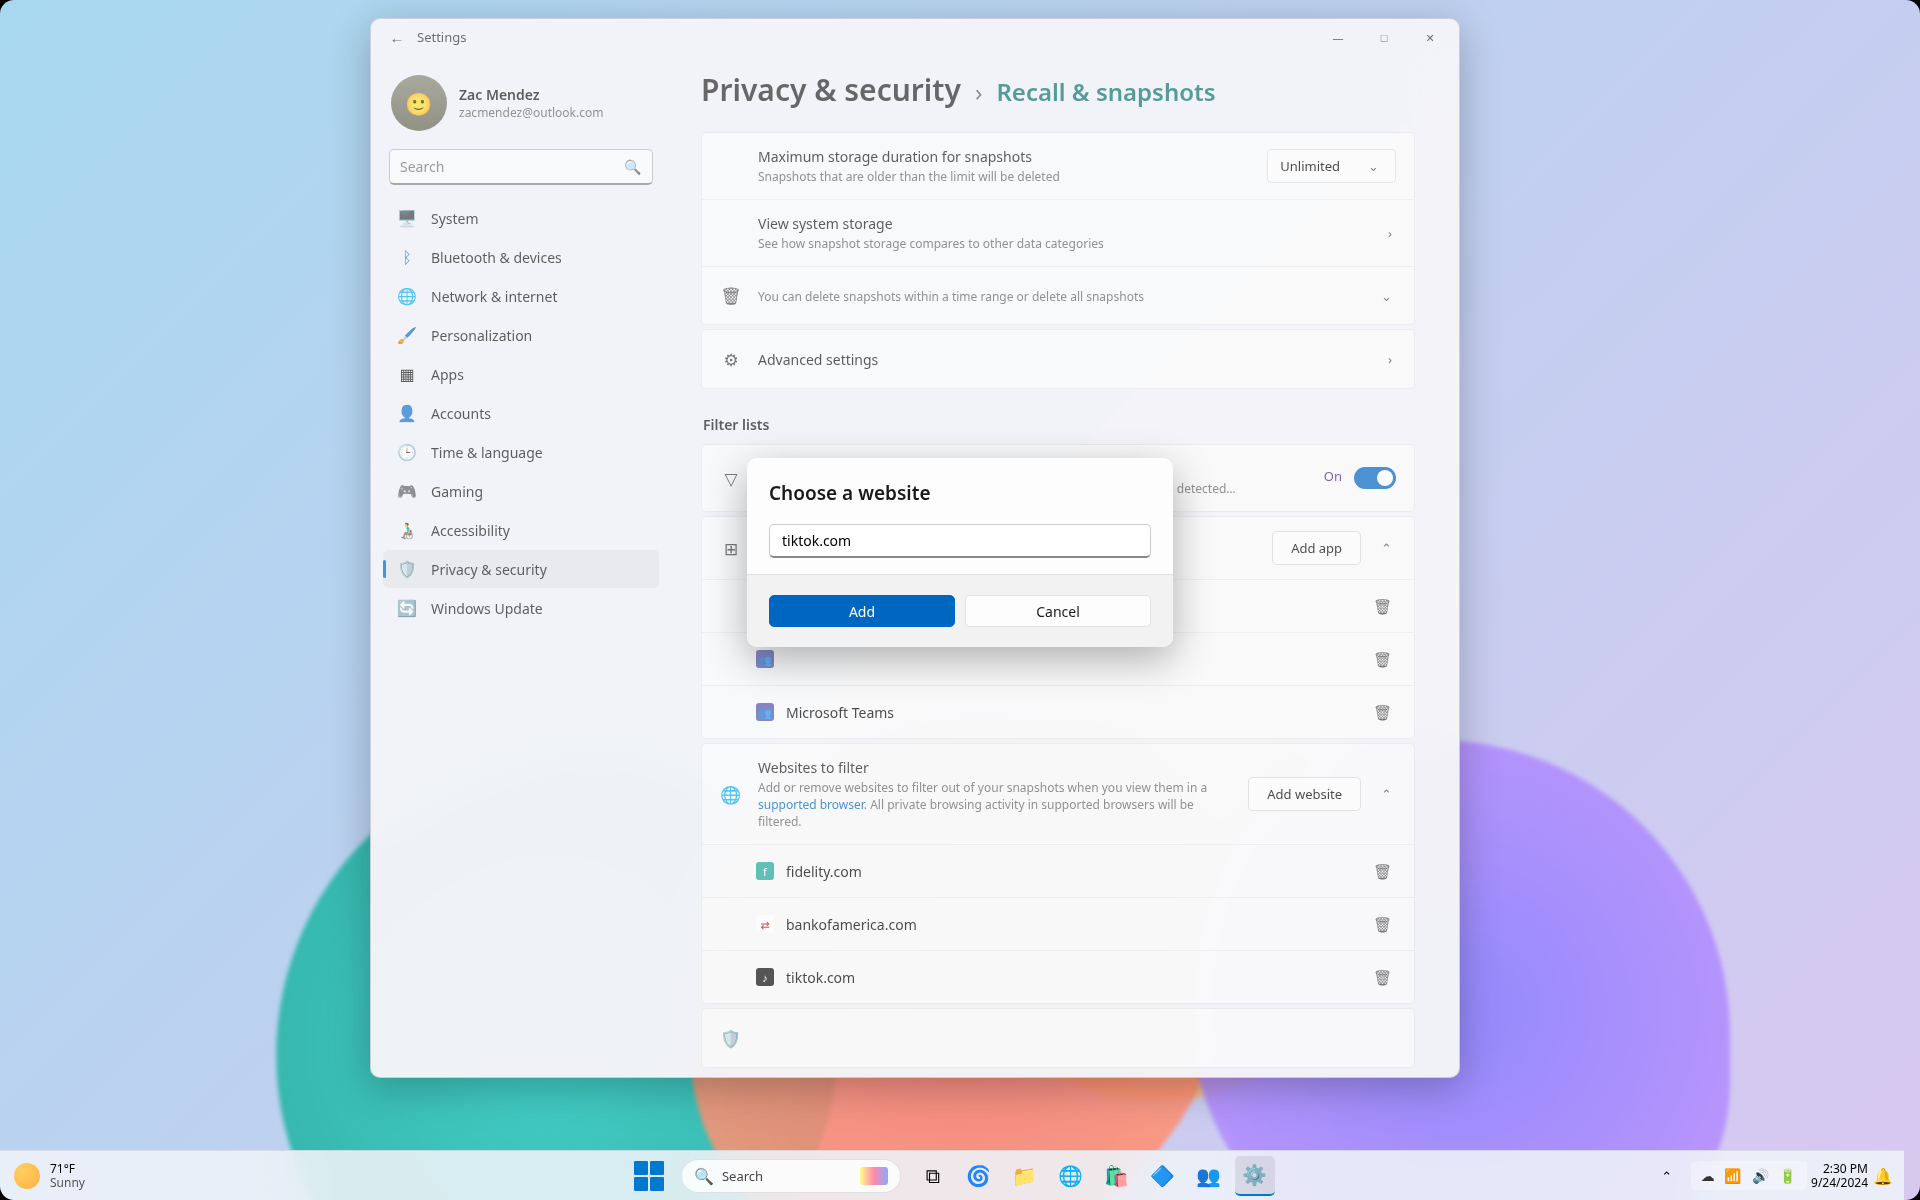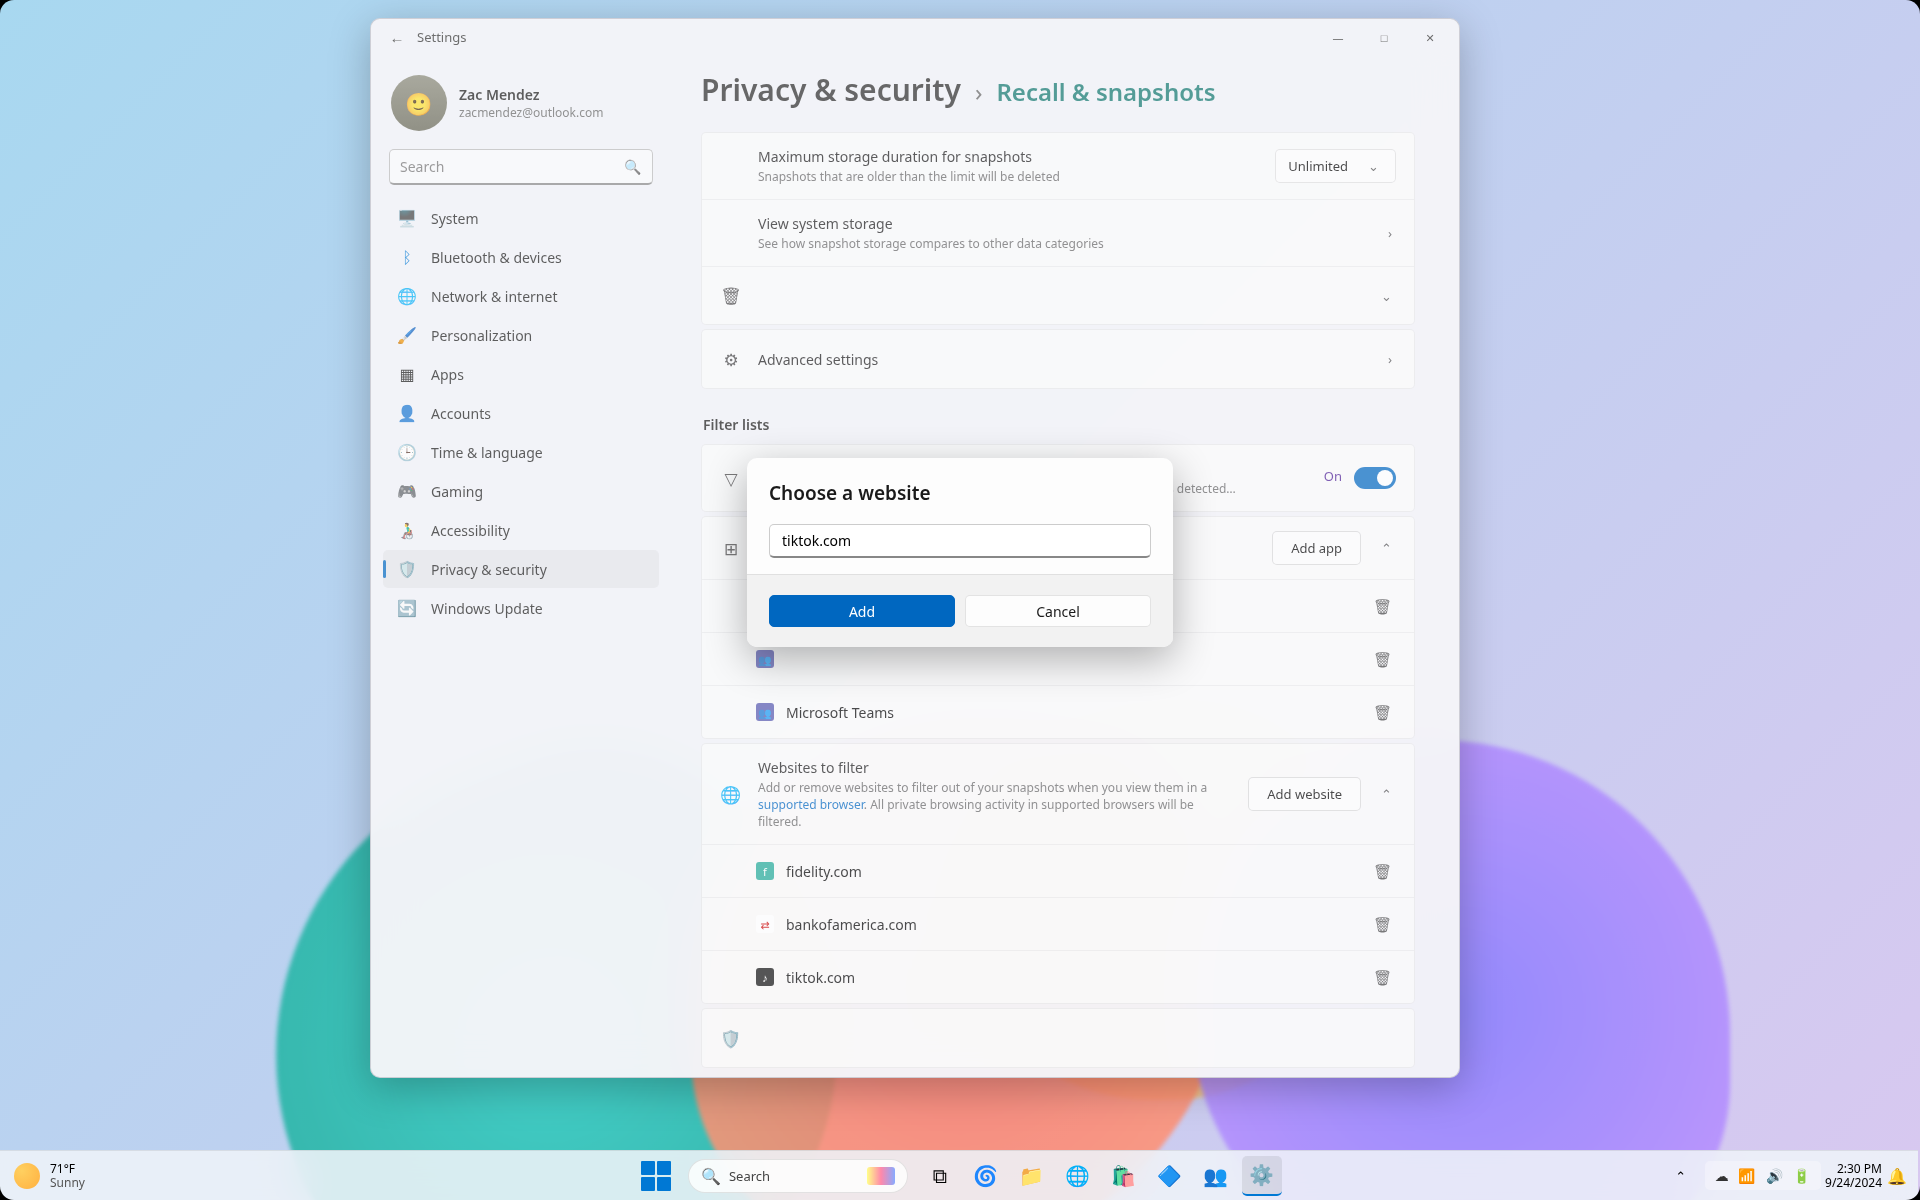--- a/index.html
+++ b/index.html
@@ -48,21 +48,21 @@
   .bc-cur { font-size:24px; font-weight:600; color:#0f766e; }
 
   .card { background:rgba(255,255,255,0.55); border:1px solid rgba(0,0,0,0.07); border-radius:5px; margin-bottom:4px; }
   .row { display:flex; align-items:center; padding:14px 18px; gap:16px; min-height:58px; }
   .row + .row { border-top:1px solid rgba(0,0,0,0.06); }
   .row .ico { width:22px; color:#444; font-size:17px; text-align:center; }
   .row .txt { flex:1; }
   .row .ttl { font-size:14px; color:#1a1a1a; }
   .row .sub { font-size:12px; color:#666; margin-top:2px; }
   .chev { color:#555; font-size:13px; padding:0 4px; }
-  .dropdown { border:1px solid rgba(0,0,0,0.12); background:rgba(255,255,255,0.7); border-radius:5px; padding:7px 12px; font-size:13px; display:flex; align-items:center; gap:16px; cursor:pointer; }
+  .dropdown { border:1px solid rgba(0,0,0,0.12); background:rgba(255,255,255,0.7); border-radius:5px; padding:7px 12px; font-size:13px; display:flex; align-items:center; gap:24px; cursor:pointer; }
   .sect-title { font-size:14px; font-weight:600; margin:26px 0 10px 2px; color:#1a1a1a; }
   .toggle-wrap { display:flex; align-items:flex-start; gap:12px; font-size:13px; color:#4c1d95; }
   .toggle { width:42px; height:22px; border-radius:11px; background:#0067c0; position:relative; cursor:pointer; }
   .toggle::after { content:""; position:absolute; right:3px; top:3px; width:16px; height:16px; border-radius:50%; background:white; }
   .btn-outline { border:1px solid rgba(0,0,0,0.15); background:rgba(255,255,255,0.7); border-radius:5px; padding:7px 18px; font-size:13px; cursor:pointer; }
   .link { color:#0067c0; font-size:12px; cursor:pointer;margin-top:12px; }
   .listitem { display:flex; align-items:center; padding:12px 18px 12px 54px; border-top:1px solid rgba(0,0,0,0.06); font-size:14px; gap:12px; }
   .listico { width:18px; height:18px; border-radius:3px; display:flex; align-items:center; justify-content:center; font-size:11px; color:white; }
   .li-f { background:#2a9; }
   .li-b { background:white; color:#c00; }
@@ -77,21 +77,21 @@
             border-radius:10px; box-shadow:0 12px 40px rgba(0,0,0,0.3); overflow:hidden; }
   .dlg-body { padding:22px 22px 16px; }
   .dlg-title { font-size:19px; font-weight:600; margin-bottom:18px; color:#1a1a1a; }
   .dlg-input { width:100%; height:34px; border:1px solid #ccc; border-bottom:2px solid #888; border-radius:5px; padding:0 12px; font-size:14px; outline:none; }
   .dlg-foot { background:#f2f2f2; border-top:1px solid #e0e0e0; padding:20px 22px; display:flex; gap:10px; }
   .dlg-btn { flex:1; height:32px; border-radius:5px; font-size:14px; cursor:pointer; border:1px solid rgba(0,0,0,0.1); }
   .dlg-btn.primary { background:#0067c0; color:white; border-color:#0067c0; }
   .dlg-btn.secondary { background:#fdfdfd; color:#1a1a1a; }
 
   
-  .taskbar { position:absolute; bottom:0; left:0; right:2px; height:50px; background:rgba(238,242,248,0.88); backdrop-filter:blur(20px); border-top:1px solid rgba(0,0,0,0.08); display:flex; align-items:center; }
+  .taskbar { position:absolute; bottom:0; left:0; right:16px; height:50px; background:rgba(238,242,248,0.88); backdrop-filter:blur(20px); border-top:1px solid rgba(0,0,0,0.08); display:flex; align-items:center; }
   .tb-left { position:absolute; left:14px; display:flex; align-items:center; gap:10px; }
   .weather-ico { width:26px; height:26px; background:radial-gradient(circle at 30% 30%, #ffd060, #ffb040); border-radius:50%; }
   .weather-txt { font-size:12px; line-height:1.15; }
   .tb-center { margin:0 auto; display:flex; align-items:center; gap:6px; }
   .start { width:30px; height:30px; display:grid; grid-template-columns:1fr 1fr; grid-template-rows:1fr 1fr; gap:2px; cursor:pointer; }
   .start div { background:#0078d4; border-radius:1px; }
   .tb-search { width:220px; height:34px; background:rgba(255,255,255,0.8); border:1px solid rgba(0,0,0,0.1); border-radius:17px; display:flex; align-items:center; padding:0 12px; gap:8px; margin:0 6px; }
   .tb-search span.txt { font-size:13px; color:#444; flex:1; }
   .tb-search .accent { width:28px; height:18px; background:linear-gradient(90deg,#ff8,#f8a,#8af); border-radius:3px; }
   .tbico { width:40px; height:40px; display:flex; align-items:center; justify-content:center; font-size:20px; cursor:pointer; border-radius:5px; }
@@ -205,20 +205,21 @@
           <div class="ico"></div>
           <div class="txt">
             <div class="ttl">View system storage</div>
             <div class="sub">See how snapshot storage compares to other data categories</div>
           </div>
           <span class="chev">›</span>
         </div>
         <div class="row">
           <div class="ico">🗑</div>
           <div class="txt">
+            <div class="sub">You can delete snapshots within a time range or delete all snapshots</div>
           </div>
           <span class="chev">⌄</span>
         </div>
       </div>
 
       <div class="card">
         <div class="row">
           <div class="ico">⚙</div>
           <div class="txt">
               <div class="ttl">Advanced settings</div>

